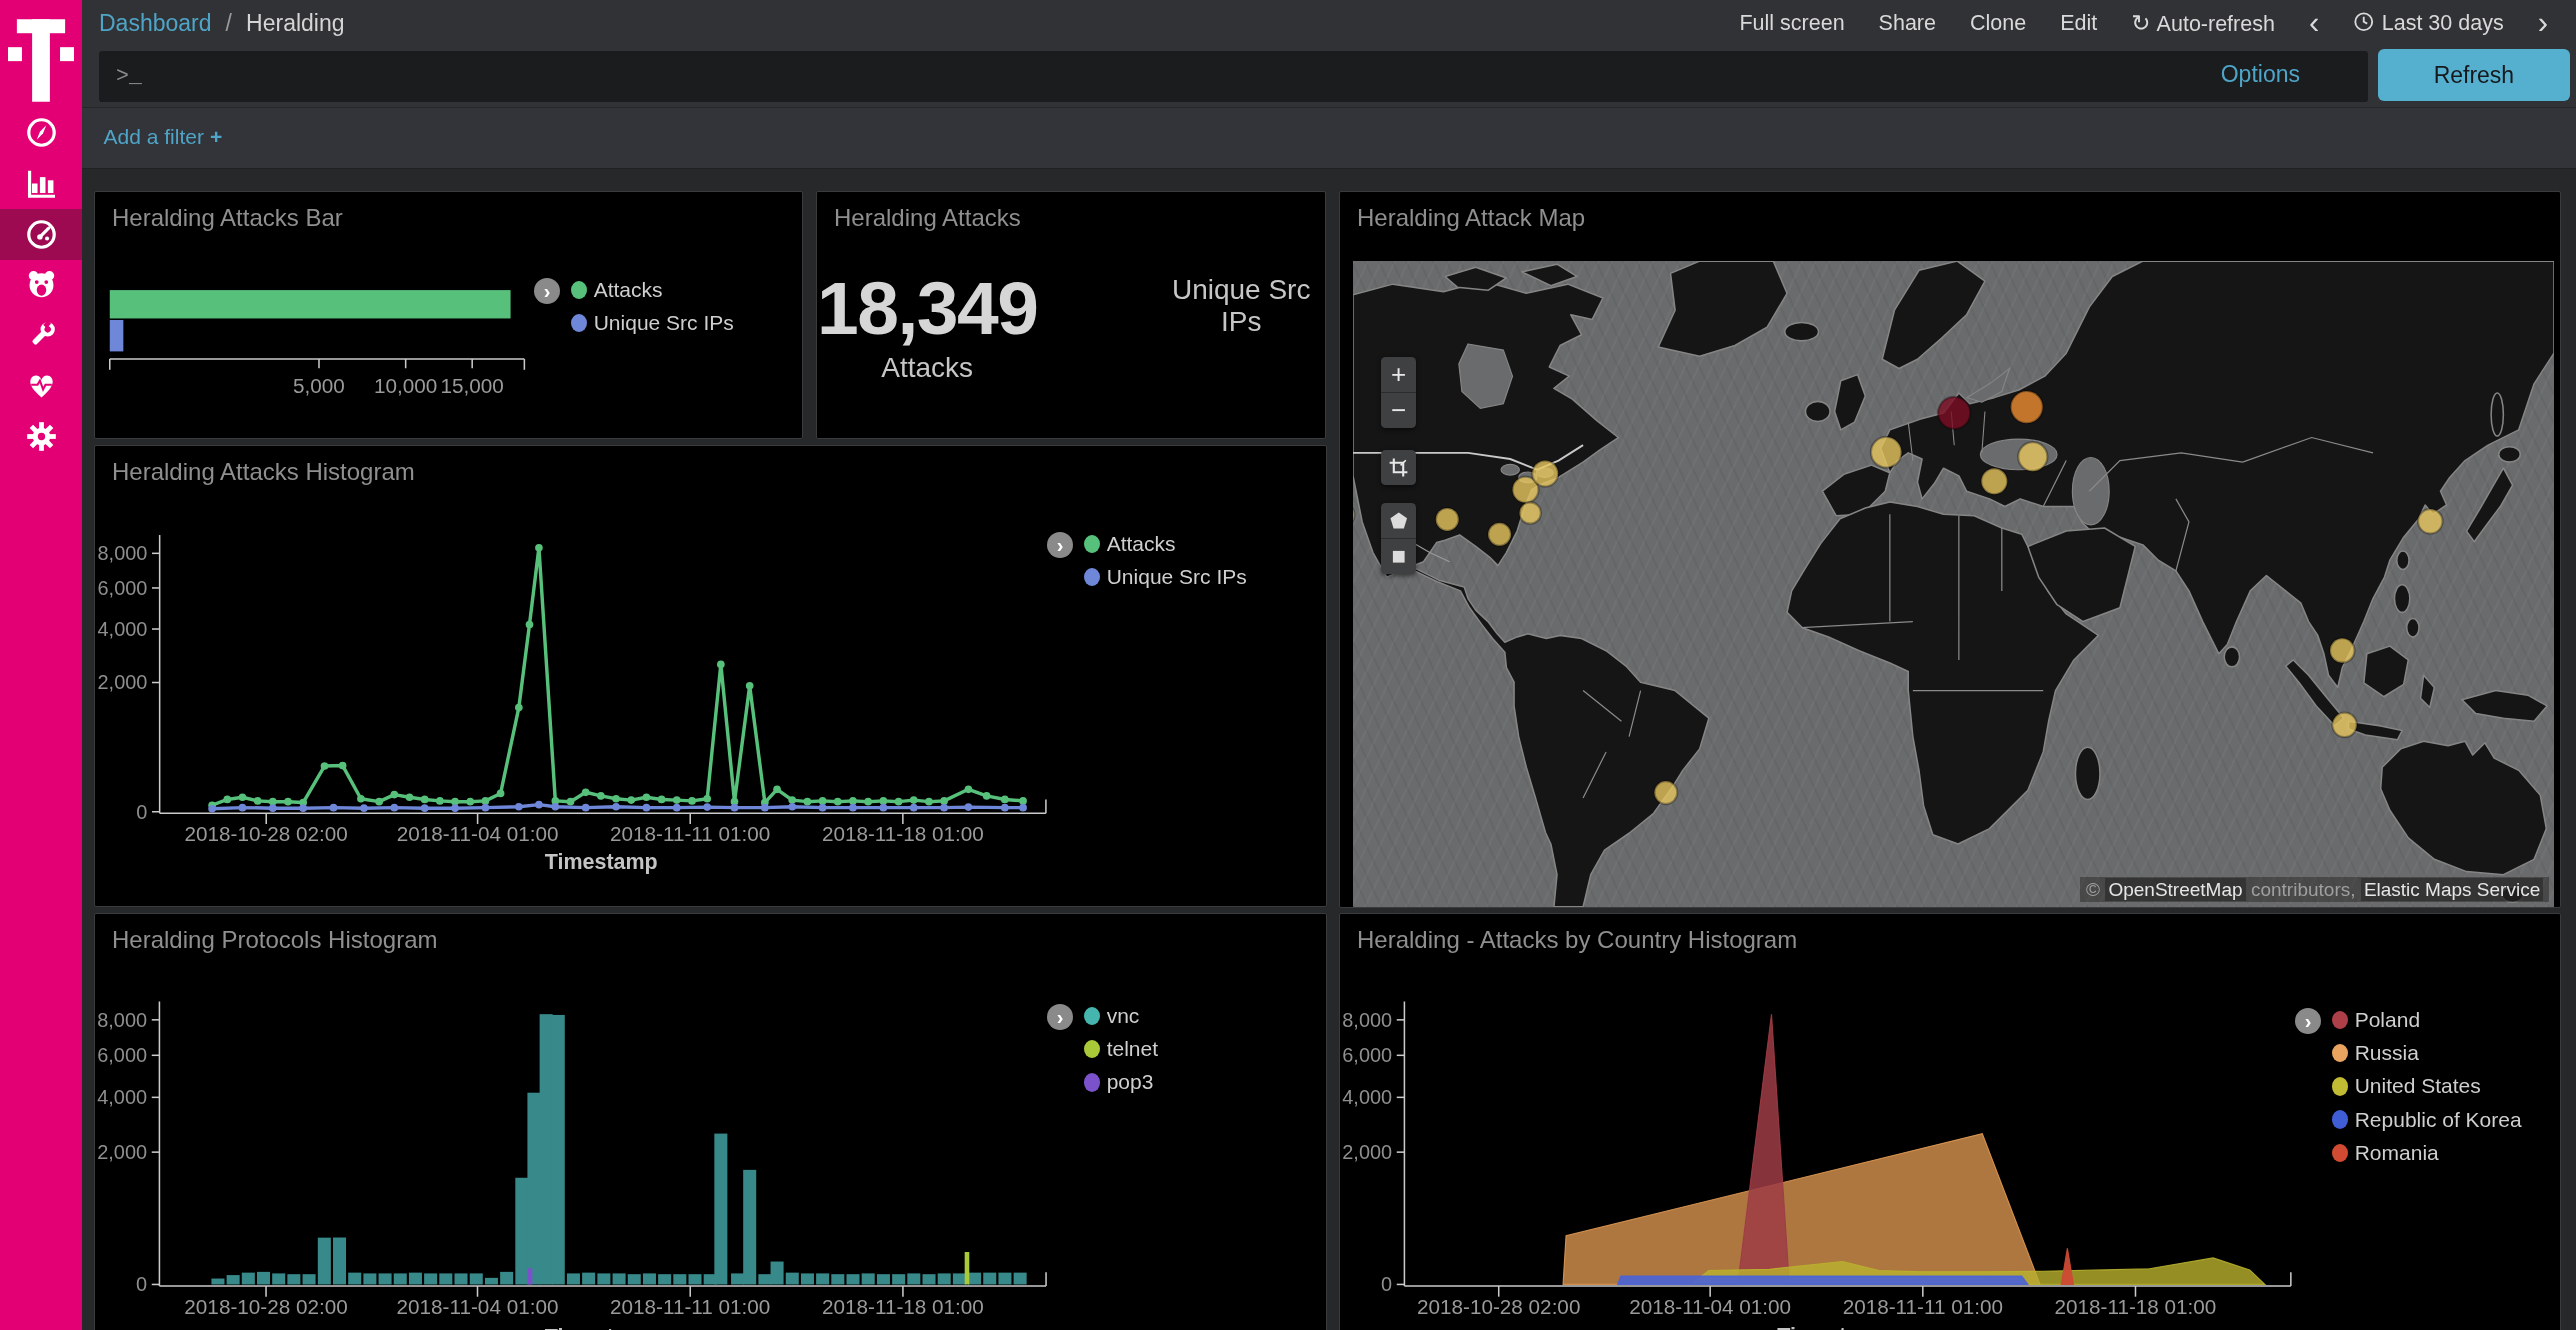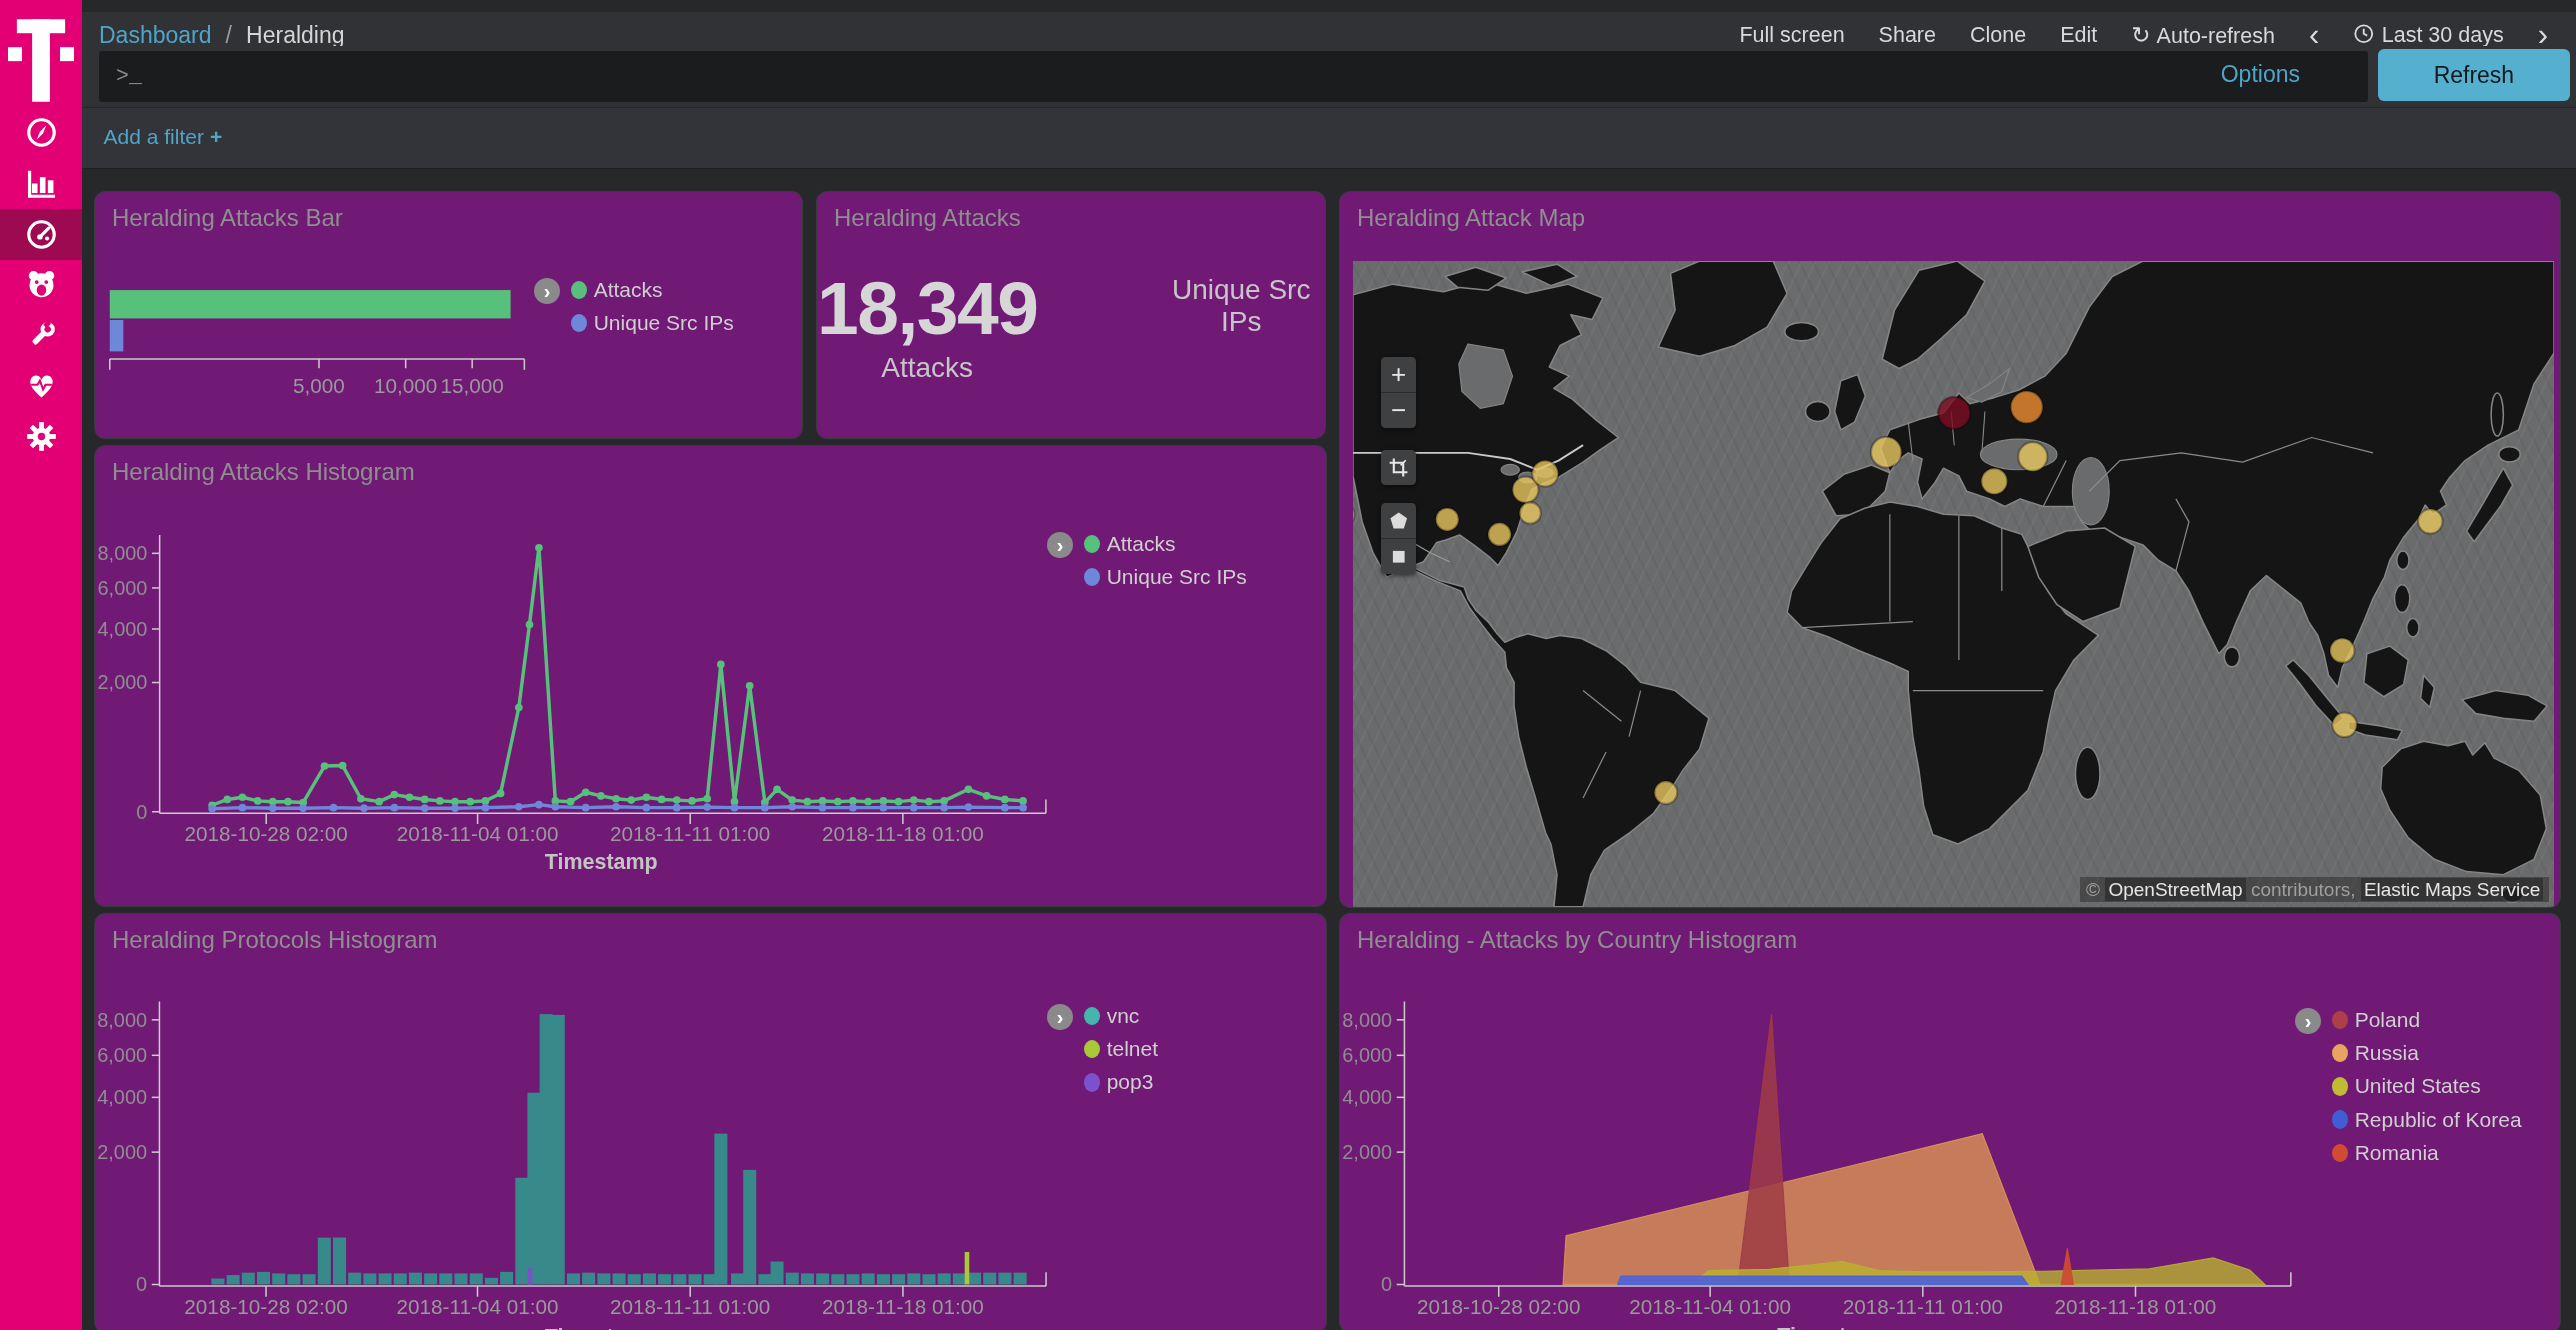--- a/index.html
+++ b/index.html
@@ -3,42 +3,42 @@
 <meta charset="utf-8">
 <style>
   html,body{margin:0;padding:0;background:#27282a;font-family:"Liberation Sans",sans-serif;}
   body{width:2576px;height:1331px;position:relative;overflow:hidden;color:#ccc;}
   
   .sidebar{position:absolute;left:0;top:0;width:82px;height:1331px;background:#e20074;z-index:50;}
   .brand{position:absolute;left:0;top:14px;width:82px;height:92px;display:flex;align-items:center;justify-content:center;}
   .navitem{position:absolute;left:0;width:82px;height:51px;display:flex;align-items:center;justify-content:center;cursor:pointer;--tile:#e20074;}
   .navitem.active{background:#9e0a52;--tile:#9e0a52;}
   
-  .topnav{position:absolute;left:82px;top:0;width:2494px;height:46px;background:#313235;display:flex;align-items:center;margin-top:12px;}
+  .topnav{position:absolute;left:82px;top:0;width:2494px;height:46px;background:#313235;display:flex;align-items:center;}
   .crumb{font-size:23px;margin-left:17px;}
   .crumb a{color:#4fa5c7;text-decoration:none;cursor:pointer;}
   .crumb .sep{color:#9a9a9a;margin:0 7.7px;}
   .crumb .cur{color:#d5d5d5;}
   .topmenu{margin-left:auto;display:flex;align-items:center;gap:34px;padding-right:28px;font-size:21.5px;color:#d9d9d9;}
   .topmenu .mi{cursor:pointer;white-space:nowrap;}
   .topmenu .ico{font-size:23px;margin-right:6.1px;}
   .chev{font-size:31px;line-height:21.5px;cursor:pointer;}
   .clock-ic{display:inline-block;vertical-align:-3.1px;margin-right:7px;}
   .searchrow{position:absolute;left:82px;top:46px;width:2494px;height:61px;background:#313235;}
   .searchbox{position:absolute;left:17px;top:4.6px;width:2269px;height:51px;background:#1b1c1e;border-radius:3.1px;display:flex;align-items:center;font-size:23px;}
   .prompt{color:#8b8b8b;margin:0 14px 0 17px;font-family:"Liberation Mono",monospace;font-size:21.5px;}
   .searchbox input{flex:1;background:transparent;border:none;outline:none;color:#ddd;font-size:23px;font-family:"Liberation Sans",sans-serif;}
   .searchbox input::placeholder{color:#777;}
   .options{position:absolute;right:276px;top:15.3px;color:#4fa5c7;font-size:23px;cursor:pointer;}
   .refresh{position:absolute;right:6.1px;top:3.1px;width:192px;height:52px;background:#55b0d0;color:#16191c;font-size:23px;border:none;border-radius:6.1px;cursor:pointer;font-family:"Liberation Sans",sans-serif;}
   .filterrow{position:absolute;left:82px;top:107px;width:2494px;height:60px;background:#323439;border-top:1.5px solid #26272a;border-bottom:1.5px solid #202124;}
   .addfilter{position:absolute;left:21.5px;top:17px;font-size:21px;color:#4fa5c7;cursor:pointer;}
   .addfilter .plus{font-weight:bold;margin-left:6.1px;}
   
-  .panel{position:absolute;background:#701a75;border:0.8px solid #3a3b3d;border-radius:11px;overflow:hidden;text-decoration:underline;}
+  .panel{position:absolute;background:#000000;border:0.8px solid #3a3b3d;border-radius:2px;overflow:hidden;text-decoration:underline;}
   .ptitle{position:absolute;left:17px;top:12.3px;font-size:24px;color:#8f8f8f;white-space:nowrap;}
   .chart{position:absolute;left:0;top:0;width:100%;height:100%;}
   svg text{font-family:"Liberation Sans",sans-serif;}
   .ax{stroke:#cbcbcb;stroke-width:2;fill:none;}
   .ylab{font-size:26px;fill:#8f8f8f;}
   .xlab{font-size:27px;fill:#9a9a9a;}
   .axtitle{font-size:28px;font-weight:bold;fill:#c4c4c4;}
   
   .legend{position:absolute;display:flex;align-items:flex-start;gap:10.7px;}
   .lgchev{width:26px;height:26px;border-radius:50%;background:#8a8a8a;color:#fff;font-size:20px;font-weight:bold;display:flex;align-items:center;justify-content:center;cursor:pointer;flex:none;}

